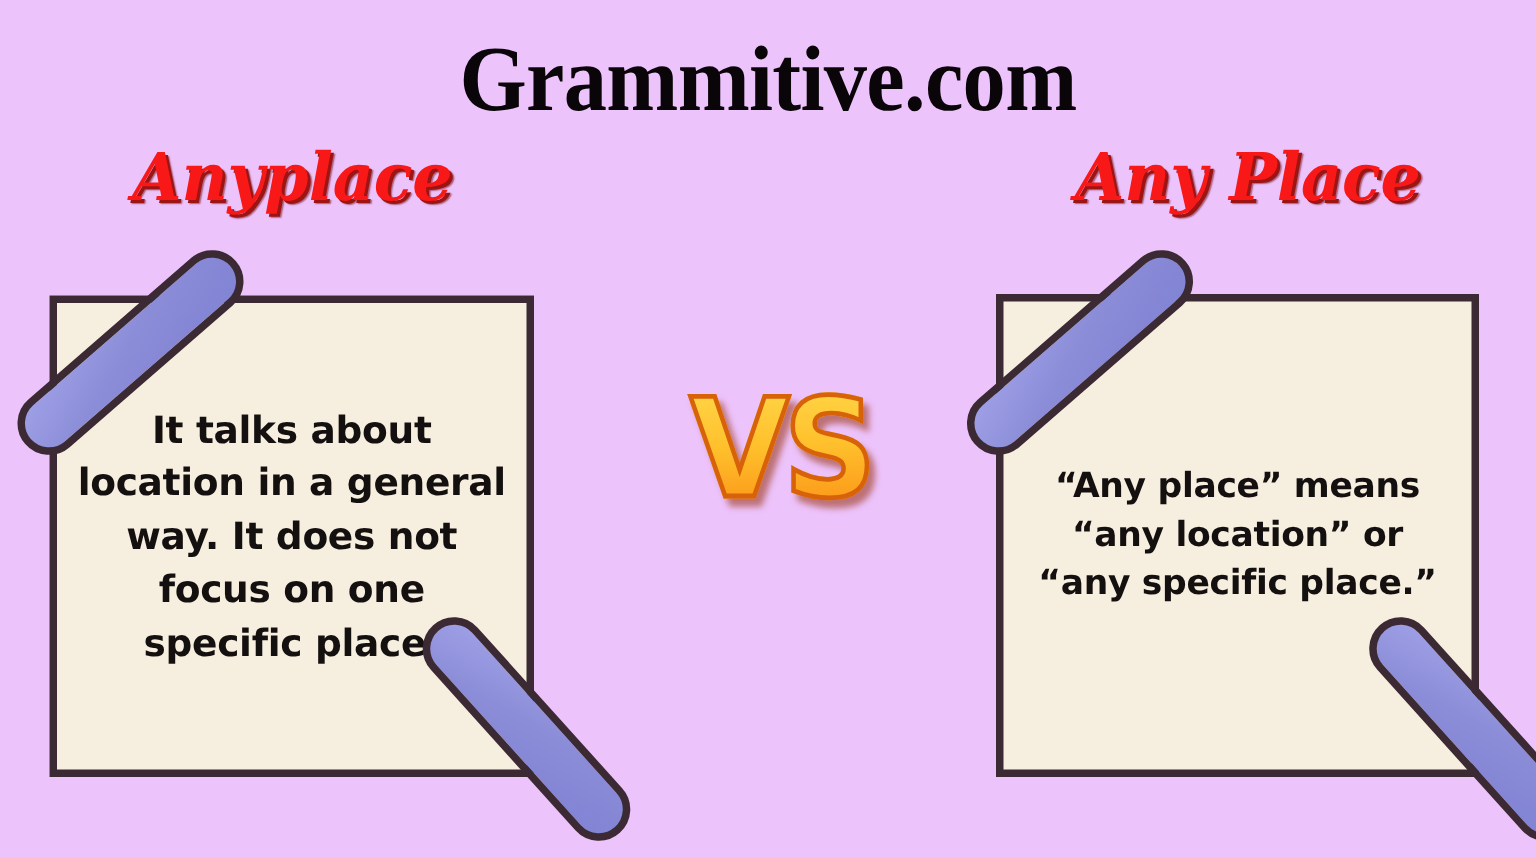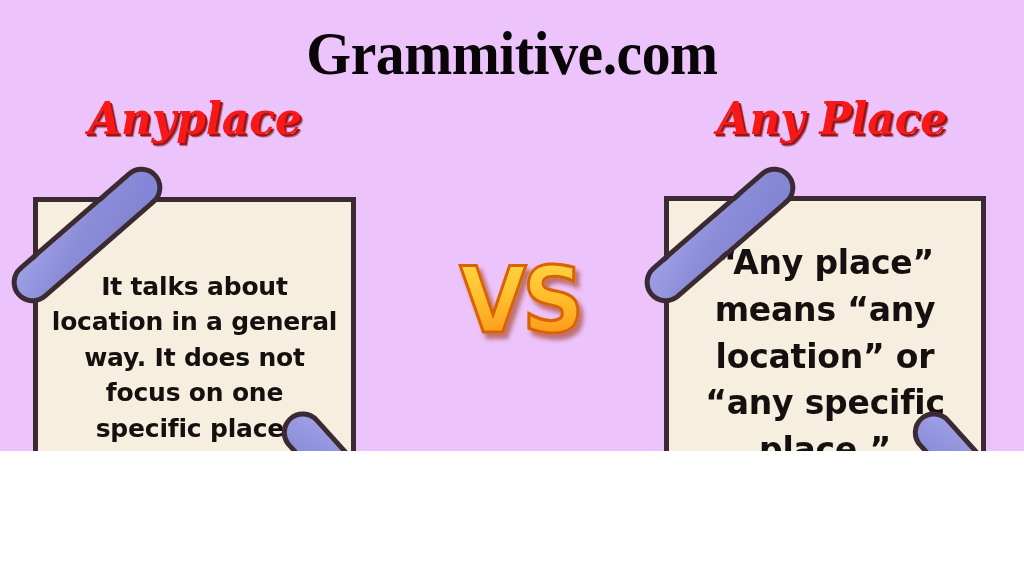--- a/index.html
+++ b/index.html
@@ -9,21 +9,21 @@
   body {
     width: 1024px;
     height: 572px;
     overflow: hidden;
     font-family: "Liberation Sans", sans-serif;
   }
 
   #canvas {
     position: relative;
     width: 1024px;
-    height: 451px;
+    height: 572px;
     background: #edc3fc;
     overflow: hidden;
   }
 
   
   #site-title {
     position: absolute;
     left: 0;
     top: 22px;
     width: 1024px;
@@ -86,21 +86,21 @@
     padding: 0 12px;
     box-sizing: border-box;
     text-align: center;
     font-family: "DejaVu Sans", "Liberation Sans", sans-serif;
     font-weight: bold;
     font-size: 25px;
     line-height: 1.42;
     color: #14100f;
     letter-spacing: -0.2px;
   }
-  #card-right .card-text { font-size: 33px; }
+  #card-right .card-text { font-size: 23px; }
 
   
   .bar {
     position: absolute;
     z-index: 4;
     height: 42px;
     border-radius: 24px;
     border: 5px solid #3b2a33;
     box-sizing: border-box;
     background: linear-gradient(160deg, #9fa0e6 0%, #8b8dd8 45%, #8183d4 100%);

